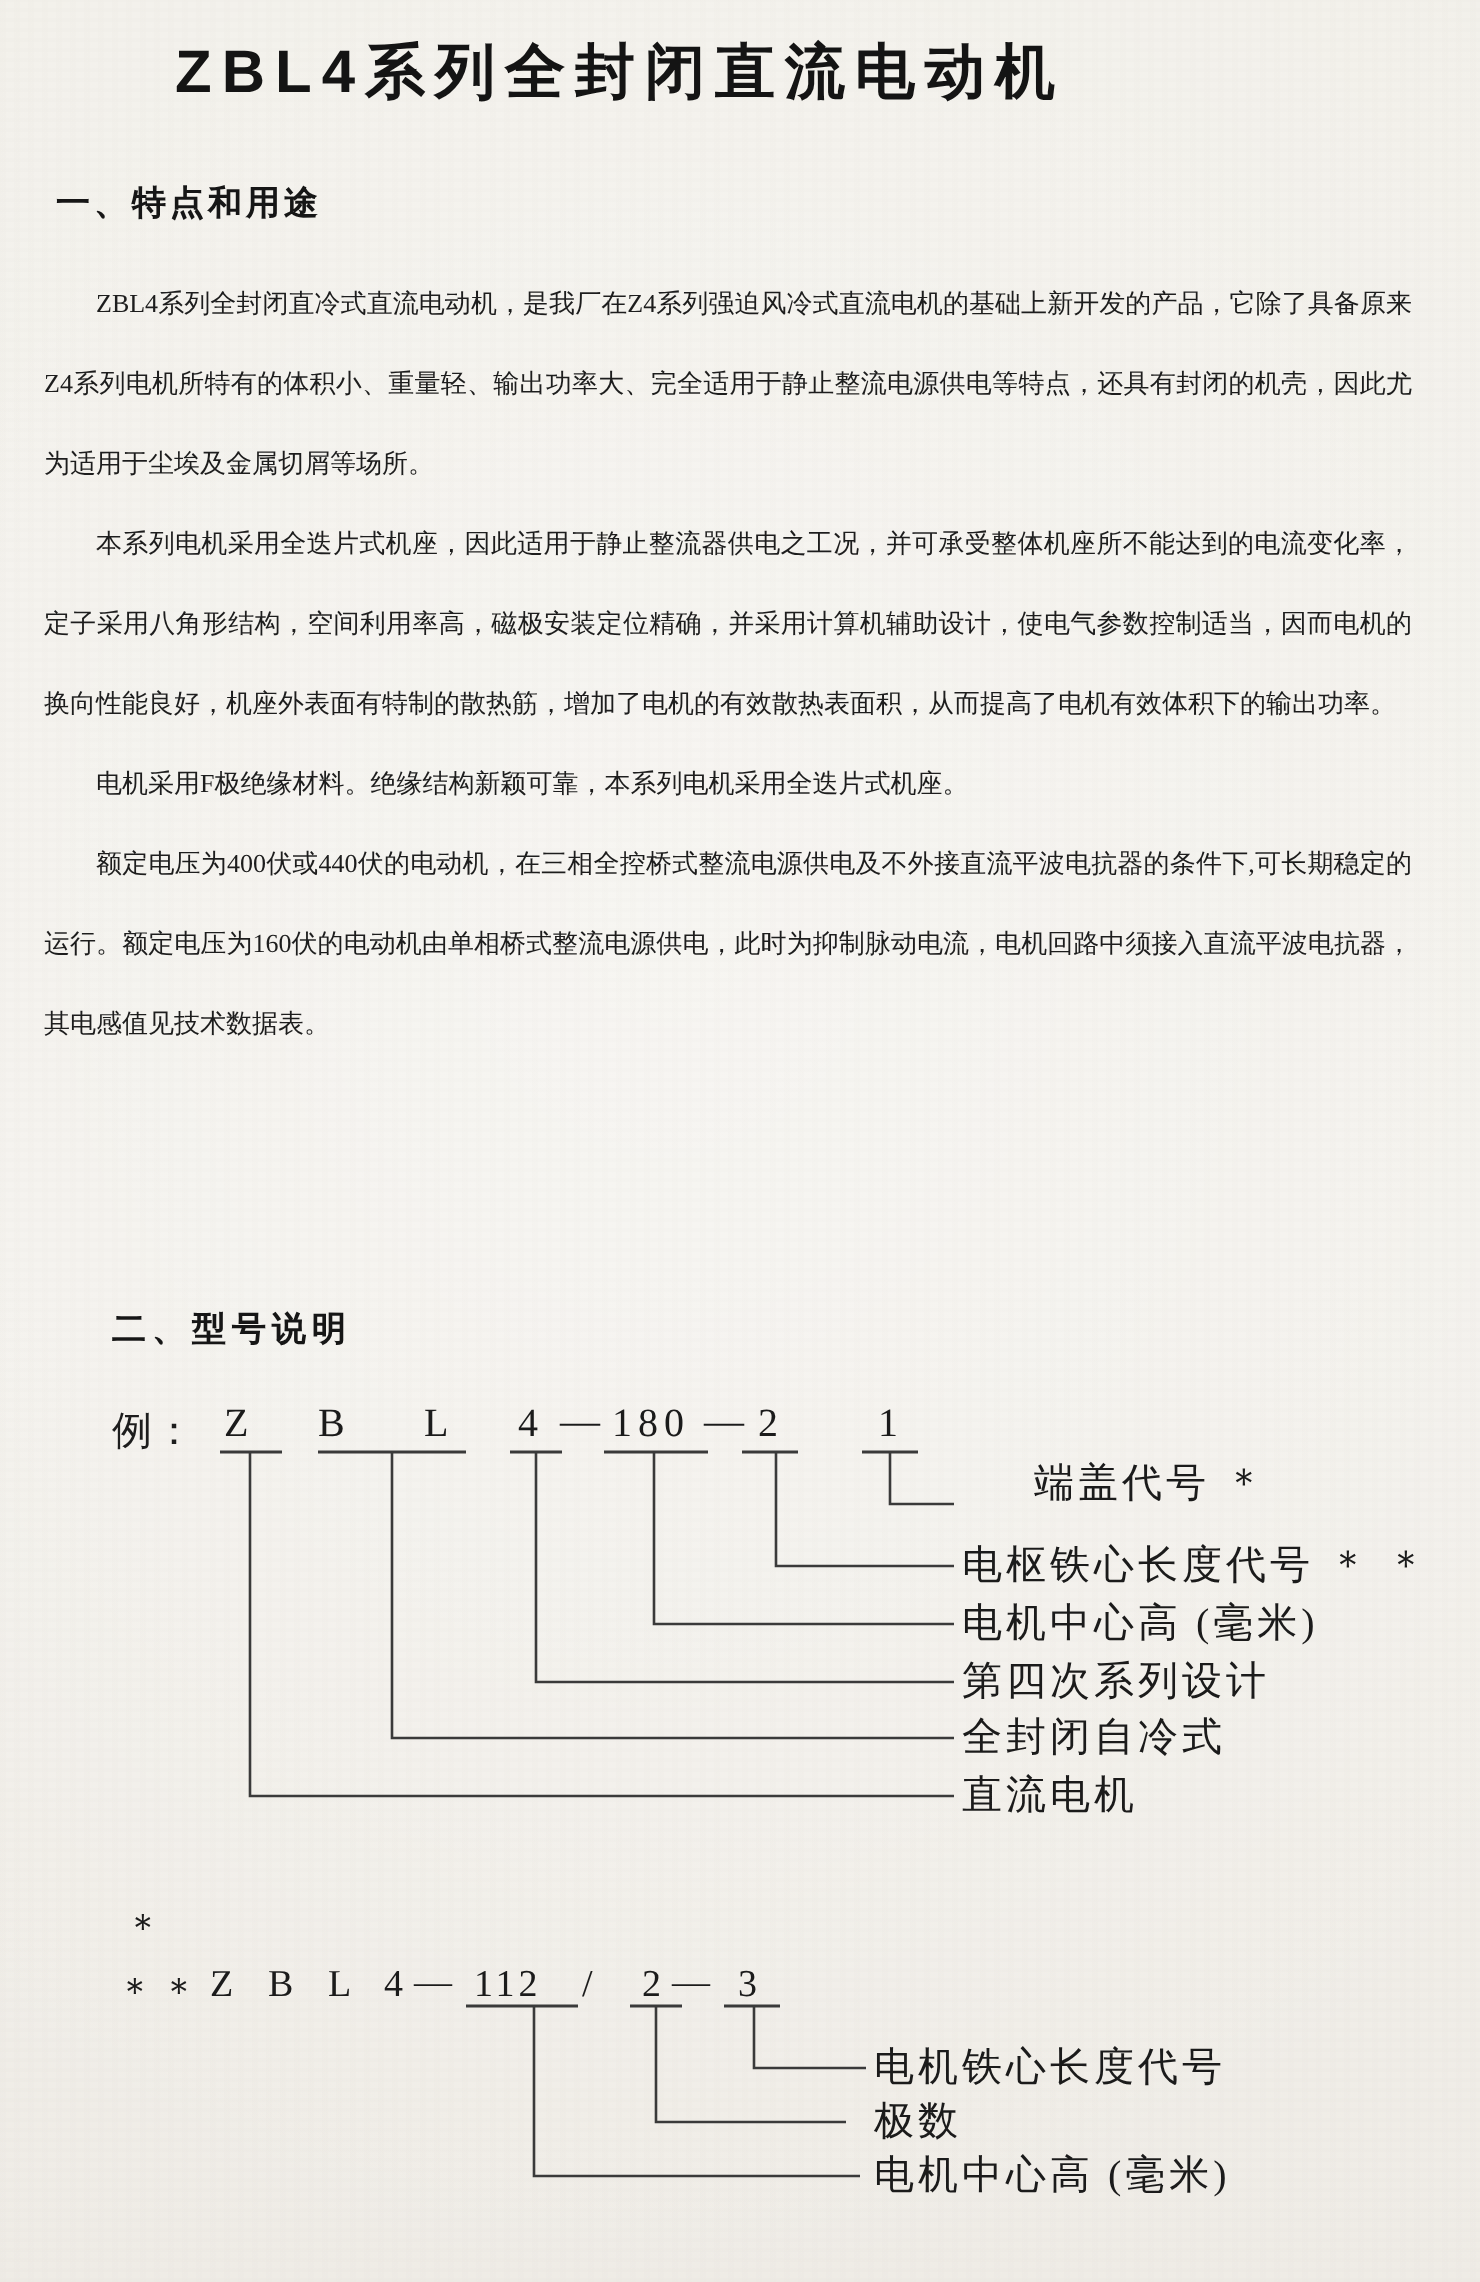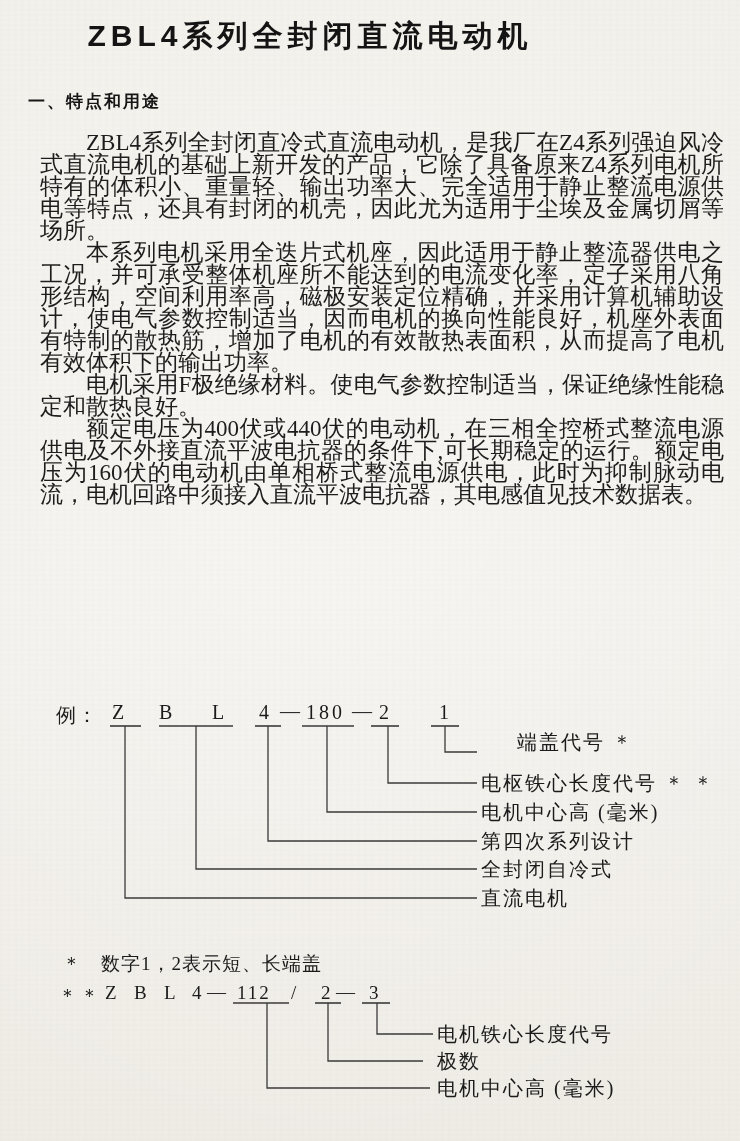--- a/index.html
+++ b/index.html
@@ -31,22 +31,22 @@
     color:#141414;
   }
   .h-sec{
     position:absolute;
     font-family:"Liberation Sans", sans-serif;
     font-weight:bold;font-size:17px;letter-spacing:2px;color:#161616;
   }
   .h1{top:90px;left:28px;}
   .h2{top:653px;left:56px;letter-spacing:3px;}
   .body-text{
-    position:absolute;top:132px;left:40px;width:684px;
-    font-size:23px;line-height:22px;text-align:justify;
+    position:absolute;top:132px;left:22px;width:684px;
+    font-size:13px;line-height:40px;text-align:justify;
     color:#1d1d1d;
   }
   .body-text p{margin:0;text-indent:2em;}
   .diagram{position:absolute;left:0;width:740px;}
   .d1{top:695px;height:250px;}
   .d2{top:980px;height:161px;}
   .diagram svg{position:absolute;left:0;top:0;}
   .mpart{
     position:absolute;font-size:20px;color:#1b1b1b;
     font-family:"Liberation Serif", serif;white-space:nowrap;
@@ -68,24 +68,25 @@
 <div class="page">
   <div class="tex"></div>
 
   <div class="title">ZBL4系列全封闭直流电动机</div>
 
   <div class="h-sec h1">一、特点和用途</div>
 
   <div class="body-text">
     <p>ZBL4系列全封闭直冷式直流电动机，是我厂在Z4系列强迫风冷式直流电机的基础上新开发的产品，它除了具备原来Z4系列电机所特有的体积小、重量轻、输出功率大、完全适用于静止整流电源供电等特点，还具有封闭的机壳，因此尤为适用于尘埃及金属切屑等场所。</p>
     <p>本系列电机采用全迭片式机座，因此适用于静止整流器供电之工况，并可承受整体机座所不能达到的电流变化率，定子采用八角形结构，空间利用率高，磁极安装定位精确，并采用计算机辅助设计，使电气参数控制适当，因而电机的换向性能良好，机座外表面有特制的散热筋，增加了电机的有效散热表面积，从而提高了电机有效体积下的输出功率。</p>
-    <p>电机采用F极绝缘材料。使电气参数控制适当，保证绝缘性能稳定和散热良好。</p>
+    <p>电机采用F极绝缘材料。绝缘结构新颖可靠，本系列电机采用全迭片式机座。</p>
     <p>额定电压为400伏或440伏的电动机，在三相全控桥式整流电源供电及不外接直流平波电抗器的条件下,可长期稳定的运行。额定电压为160伏的电动机由单相桥式整流电源供电，此时为抑制脉动电流，电机回路中须接入直流平波电抗器，其电感值见技术数据表。</p>
   </div>
 
+  <div class="h-sec h2">二、型号说明</div>
 
   <div class="diagram d1">
     <svg width="740" height="250" viewBox="0 0 740 250">
       <g stroke="#3a3a3a" stroke-width="1.6" fill="none">
         <path d="M110 31 H141"></path>
         <path d="M159 31 H233"></path>
         <path d="M255 31 H281"></path>
         <path d="M302 31 H354"></path>
         <path d="M371 31 H399"></path>
         <path d="M431 31 H459"></path>
@@ -113,21 +114,20 @@
     <span class="callout" style="top:36px;margin-left:36px;">端盖代号 ＊</span>
     <span class="callout" style="top:77px;">电枢铁心长度代号 ＊ ＊</span>
     <span class="callout" style="top:106px;">电机中心高 (毫米)</span>
     <span class="callout" style="top:135px;">第四次系列设计</span>
     <span class="callout" style="top:163px;">全封闭自冷式</span>
     <span class="callout" style="top:192px;">直流电机</span>
   </div>
 
   <div class="fn1">
     <span class="marker">＊</span>
-    <span class="txt">数字1，2表示短、长端盖</span>
   </div>
 
   <div class="diagram d2">
     <svg width="740" height="161" viewBox="0 0 740 161">
       <g stroke="#3a3a3a" stroke-width="1.6" fill="none">
         <path d="M233 23 H289"></path>
         <path d="M315 23 H341"></path>
         <path d="M362 23 H390"></path>
       </g>
       <g stroke="#3a3a3a" stroke-width="1.3" fill="none">

